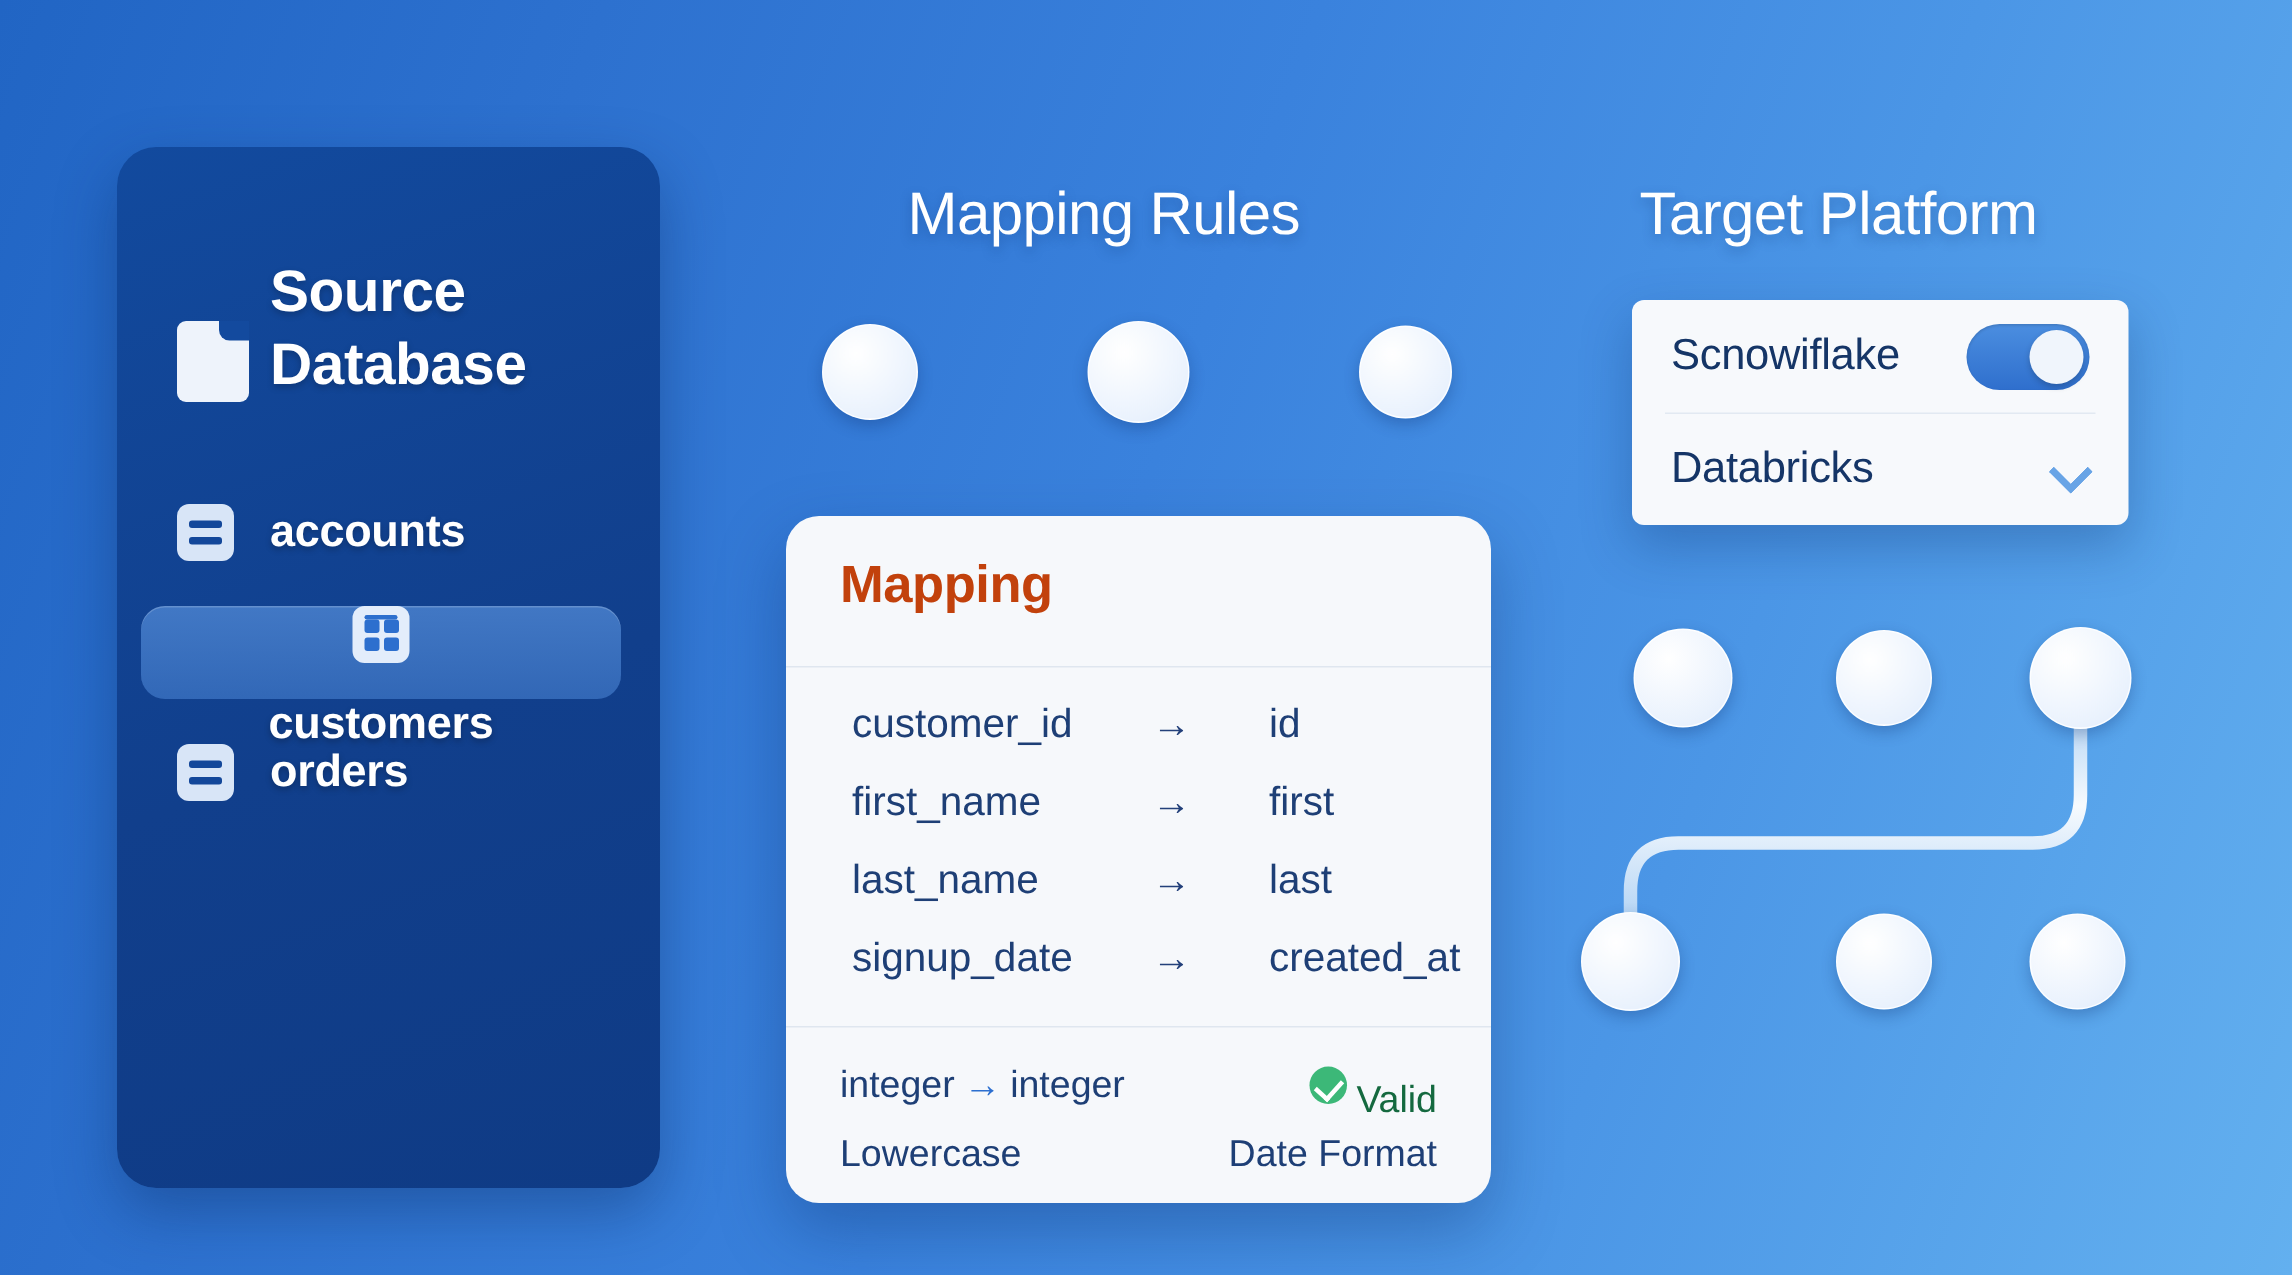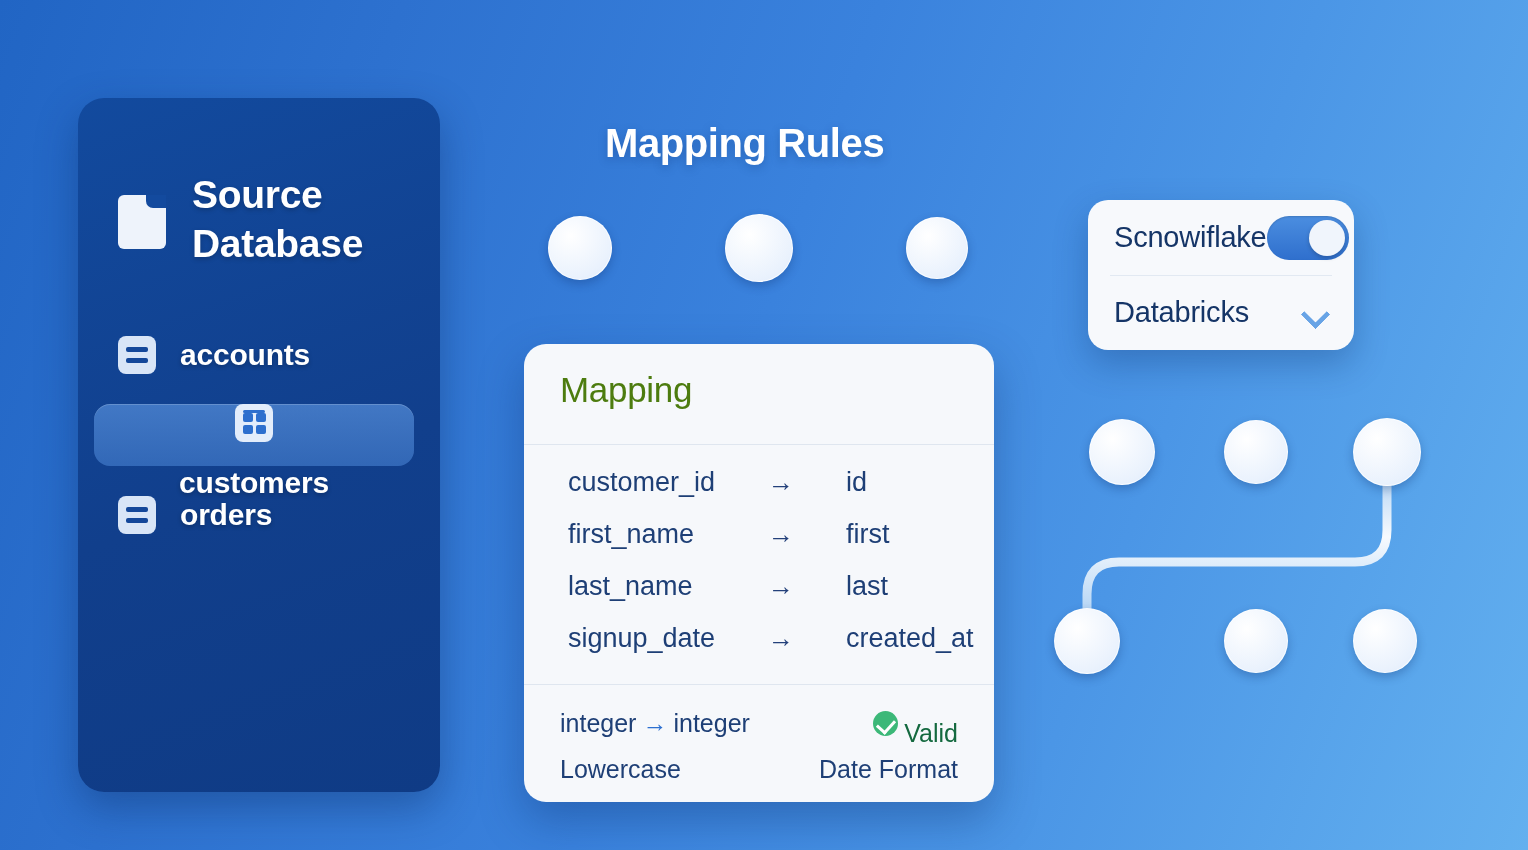--- a/index.html
+++ b/index.html
@@ -22,21 +22,21 @@
   
   #sidebar {
     position:absolute; left:78px; top:98px;
     width:362px; height:694px;
     background:linear-gradient(160deg,#124a9e 0%,#113f8c 55%,#0f3b85 100%);
     border-radius:26px;
     box-shadow:0 16px 40px rgba(8,40,95,.38);
   }
   #sidebar-header {
     position:absolute; left:40px; top:72px;
-    display:flex; align-items:center; gap:26px;
+    display:flex; align-items:flex-end; gap:14px;
   }
   .folder-icon {
     width:48px; height:54px; position:relative; flex:none; margin-top:6px;
   }
   .folder-icon .f-body {
     position:absolute; inset:0;
     background:#eef3fb;
     border-radius:6px;
   }
   .folder-icon .f-notch {
@@ -94,21 +94,21 @@
   .grid-icon .c3 { left:8px;  top:21px; }
   .grid-icon .c4 { left:21px; top:21px; }
   .grid-icon .top-rail {
     position:absolute; left:8px; right:8px; top:6px; height:3px;
     background:#2d6fce; border-radius:2px;
   }
 
   
   .section-heading {
     position:absolute;
-    color:#ffffff; font-size:40px; font-weight:700; letter-spacing:-.4px;
+    color:#ffffff; font-size:40px; font-weight:400; letter-spacing:-.4px;
     text-shadow:0 3px 8px rgba(16,60,130,.35);
     white-space:nowrap;
   }
   #heading-mapping { left:605px; top:121px; }
   #heading-target  { left:1093px; top:121px; }
 
   
   #graph { position:absolute; inset:0; }
   .node {
     position:absolute; border-radius:50%;
@@ -120,21 +120,21 @@
   
   #mapping-card {
     position:absolute; left:524px; top:344px;
     width:470px; height:458px;
     background:#f6f8fb;
     border-radius:22px;
     box-shadow:0 18px 44px rgba(10,45,105,.34);
   }
   #mapping-title {
     position:absolute; left:36px; top:26px;
-    color:#4d7c0f; font-size:35px; font-weight:400; letter-spacing:-.3px;
+    color:#c2410c; font-size:35px; font-weight:700; letter-spacing:-.3px;
   }
   .card-divider {
     position:absolute; left:0; right:0; height:1px;
     background:#dfe6ef;
   }
   #div-top    { top:100px; }
   #div-bottom { top:340px; }
 
   #mapping-rows {
     position:absolute; left:0; right:0; top:112px;
@@ -172,23 +172,23 @@
     content:""; position:absolute;
     left:7px; top:5px; width:9px; height:14px;
     border:solid #ffffff; border-width:0 3px 3px 0;
     transform:rotate(42deg);
   }
   .valid-text { color:#14693f; font-weight:400;margin-top:20px; }
 
   
   #target-card {
     position:absolute; left:1088px; top:200px;
-    width:266px; height:150px;
+    width:331px; height:150px;
     background:#f7f9fc;
-    border-radius:20px;
+    border-radius:8px;
     box-shadow:0 14px 34px rgba(10,45,105,.30);
   }
   .target-row {
     position:absolute; left:0; right:0; height:75px;
     display:flex; align-items:center; justify-content:space-between;
     padding:0 26px;
   }
   #target-row-1 { top:0; }
   #target-row-2 { top:75px; }
   #target-divider {
@@ -297,20 +297,21 @@
           <span class="bar b1"></span>
             <span class="bar b2"></span>
         </span>
         <span class="lbl">orders</span>
       </div>
 
     </div>
   </div>
 
   <div id="heading-mapping" class="section-heading">Mapping Rules</div>
+  <div id="heading-target" class="section-heading">Target Platform</div>
 
   <div id="mapping-card">
     <div id="mapping-title">Mapping</div>
     <div id="div-top" class="card-divider"></div>
 
     <div id="mapping-rows">
 
       <div class="map-row">
         <span class="src">customer_id</span>
         <span class="arrow">→</span>

